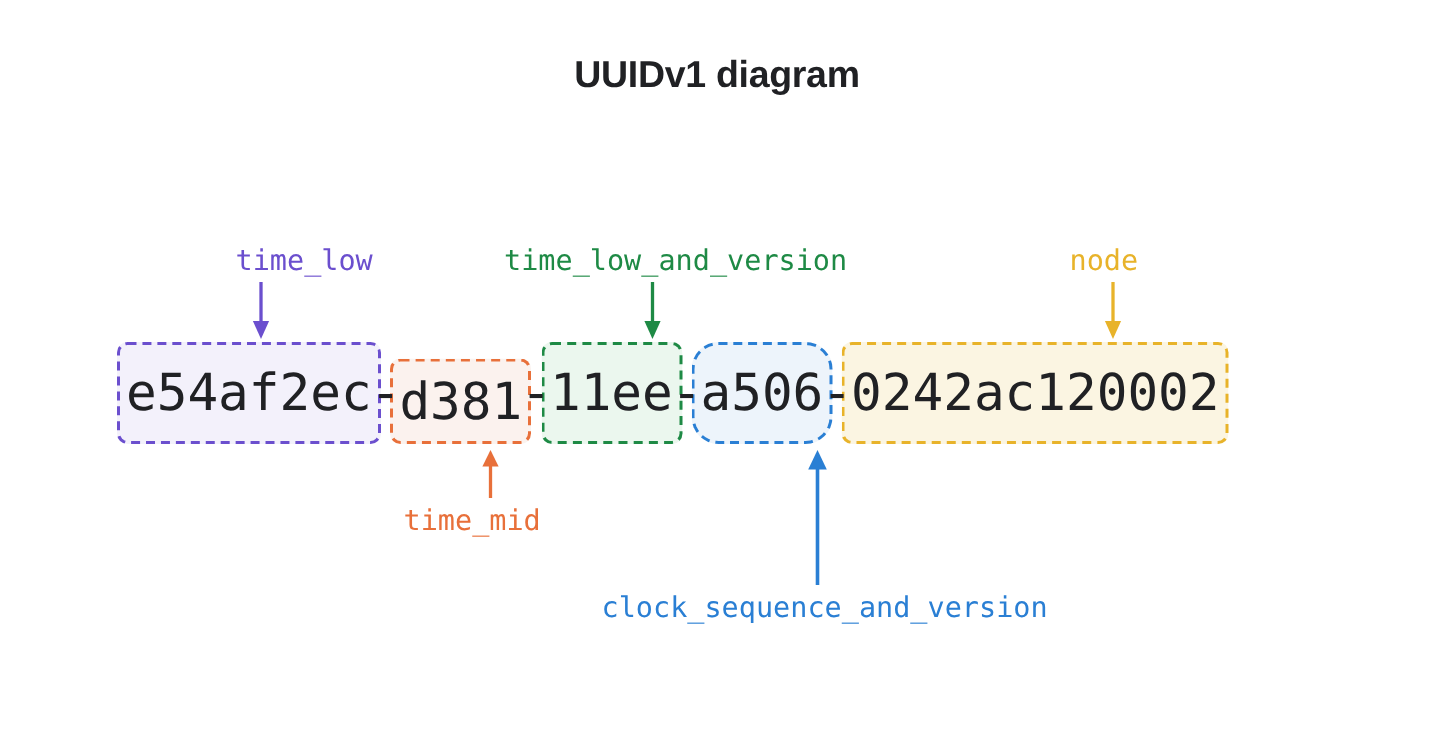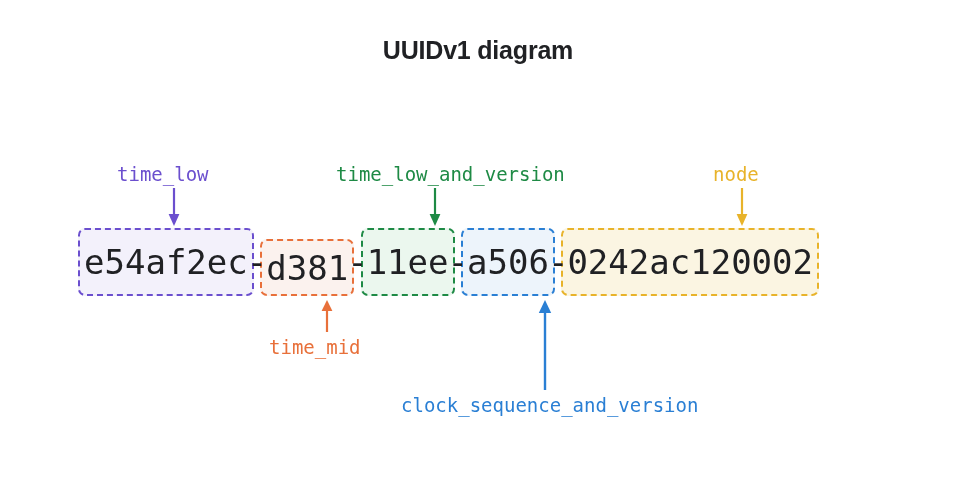--- a/index.html
+++ b/index.html
@@ -72,32 +72,32 @@
     margin: 0 -7px;
     position: relative;
     z-index: 3;
     color: #202124;
   }
 
   
   .seg-purple { border-color: #6b4fce; background: #f3f1fb; }
   .seg-orange { border-color: #e8703a; background: #fbf2ee; margin-top: 11px; }
   .seg-green  { border-color: #1e8a45; background: #ebf7ee; }
-  .seg-blue   { border-color: #2a7fd4; background: #edf4fb; }
+  .seg-blue   { border-color: #2a7fd4; background: #edf4fb; border-radius: 18px; }
   .seg-yellow { border-color: #e8b32a; background: #fbf5e2; }
 
   
   .label {
     position: absolute;
     font-family: "DejaVu Sans Mono", monospace;
     font-size: 19px;
     white-space: nowrap;
     line-height: 1;
   }
-  .label-purple { color: #6b4fce; }
+  .label-purple { color: #6b4fce; margin-left: 40px; }
   .label-orange { color: #e8703a; }
   .label-green  { color: #1e8a45; }
   .label-blue   { color: #2a7fd4; }
   .label-yellow { color: #e8b32a; }
 
   
   .arrow {
     position: absolute;
     overflow: visible;
   }

